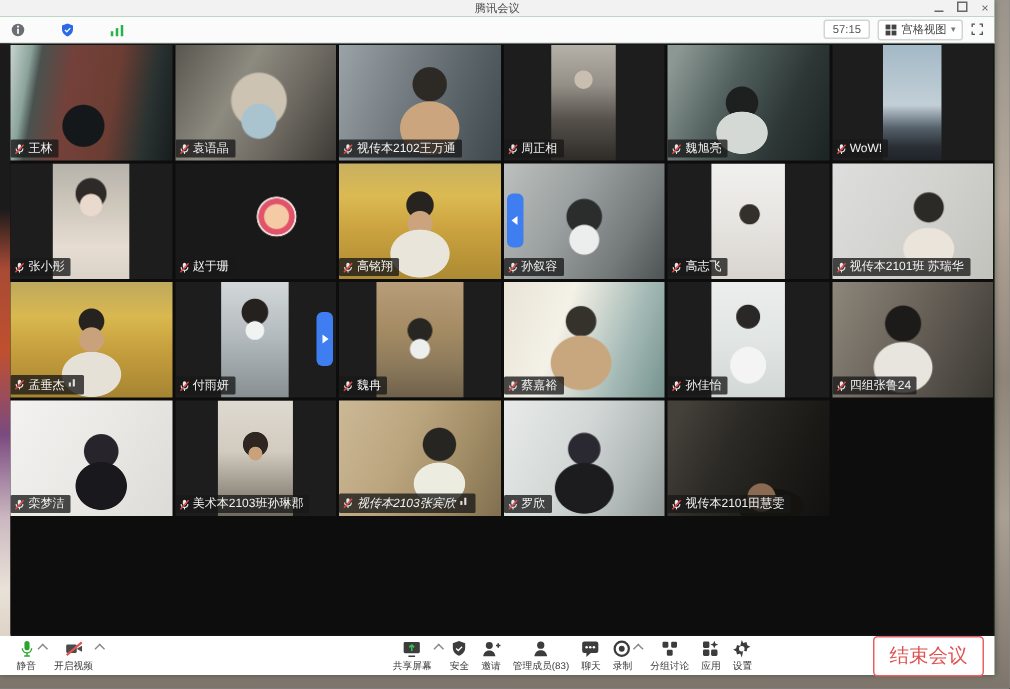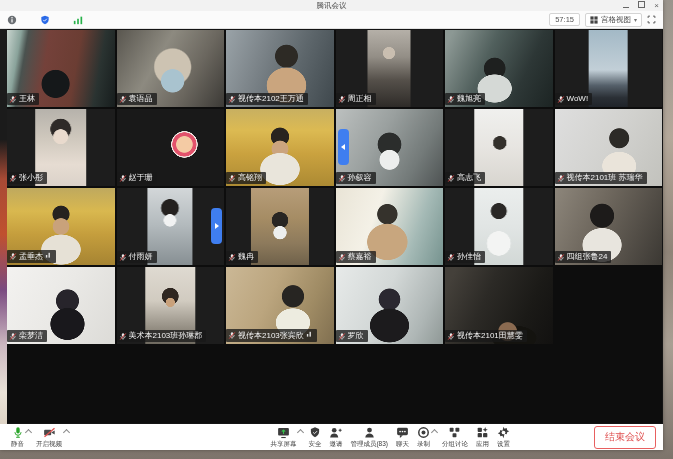--- a/index.html
+++ b/index.html
@@ -46,21 +46,21 @@
   
   .bottombar{position:absolute;left:0;top:424px;width:663px;height:26px;background:#fff;
     display:flex;align-items:center;padding:0 7px;box-sizing:border-box}
   .tb-left,.tb-center{display:flex;align-items:flex-start}
   .sp-a{flex:1.35}.sp-b{flex:0.55}
   .tb-item{display:flex;flex-direction:column;align-items:center;padding:0 4px;cursor:pointer}
   .tb-item .ic{height:13px;display:flex;align-items:center}
   .tb-item .lb{font-size:6.5px;color:#3a3a3a;margin-top:1px;white-space:nowrap}
   .chev{width:4px;height:4px;border-left:1px solid #8a8a8a;border-top:1px solid #8a8a8a;
     transform:rotate(45deg);margin:4px 1px 0 -2px;cursor:pointer}
-  .endbtn{border:1px solid #e86060;color:#e05252;background:#fff;font-size:10px;
+  .endbtn{border:1px solid #e86060;color:#e05252;background:#fff;font-size:13px;
     padding:3.5px 10px;border-radius:3px;cursor:pointer;white-space:nowrap;font-family:inherit}
   .mb-icon{display:flex;align-items:center;cursor:pointer}
 </style>
 </head>
 <body>
 
 <div class="window">
 
   <div class="titlebar">
     <span class="title">腾讯会议</span>
@@ -326,21 +326,21 @@
           <div class="vstrip" style="width: 46%; background: radial-gradient(circle at 50% 46%, rgb(201, 161, 123) 0%, rgb(201, 161, 123) 9%, transparent 10%), radial-gradient(circle at 50% 38%, rgb(46, 38, 32) 0%, rgb(46, 38, 32) 15%, transparent 16%), linear-gradient(rgb(223, 218, 209) 0%, rgb(209, 203, 192) 44%, rgb(147, 141, 130) 80%, rgb(110, 105, 95) 100%);"></div>
           <div class="nametag">
             <svg width="8" height="9" viewBox="0 0 10 10">
               <rect x="3.6" y="0.8" width="2.8" height="4.6" rx="1.4" fill="#e8e8e8"></rect>
               <path d="M2.2 4.4a2.8 2.8 0 0 0 5.6 0 M5 7.4V9" stroke="#e8e8e8" stroke-width=".9" fill="none"></path>
               <line x1="1.6" y1="8.8" x2="8.4" y2="1.2" stroke="#e04a4a" stroke-width="1.2"></line>
             </svg>
             <span>美术本2103班孙琳郡</span>
           </div>
         </div>
-        <div class="cell" style="background: radial-gradient(26% 30% at 62% 72%, rgb(237, 236, 224) 0%, rgb(237, 236, 224) 60%, transparent 62%), radial-gradient(circle at 62% 38%, rgb(39, 37, 34) 0%, rgb(39, 37, 34) 13%, transparent 14%), linear-gradient(115deg, rgb(203, 184, 150) 0%, rgb(187, 165, 126) 40%, rgb(159, 139, 100) 72%, rgb(128, 111, 80) 100%);">
+        <div class="cell" style="background: radial-gradient(26% 30% at 62% 72%, rgb(237, 236, 224) 0%, rgb(237, 236, 224) 60%, transparent 62%), radial-gradient(circle at 62% 38%, rgb(39, 37, 34) 0%, rgb(39, 37, 34) 13%, transparent 14%), linear-gradient(115deg, rgb(203, 184, 150) 0%, rgb(187, 165, 126) 40%, rgb(159, 139, 100) 72%, rgb(128, 111, 80) 100%); font-style: italic;">
           <div class="nametag">
             <svg width="8" height="9" viewBox="0 0 10 10">
               <rect x="3.6" y="0.8" width="2.8" height="4.6" rx="1.4" fill="#e8e8e8"></rect>
               <path d="M2.2 4.4a2.8 2.8 0 0 0 5.6 0 M5 7.4V9" stroke="#e8e8e8" stroke-width=".9" fill="none"></path>
               <line x1="1.6" y1="8.8" x2="8.4" y2="1.2" stroke="#e04a4a" stroke-width="1.2"></line>
             </svg>
             <span>视传本2103张宾欣</span>
             <span><svg width="7" height="8" viewBox="0 0 8 8">
                 <rect x="1" y="4" width="1.6" height="3" fill="#e0e0e0"></rect>
                 <rect x="4" y="1.5" width="1.6" height="5.5" fill="#e0e0e0"></rect>

